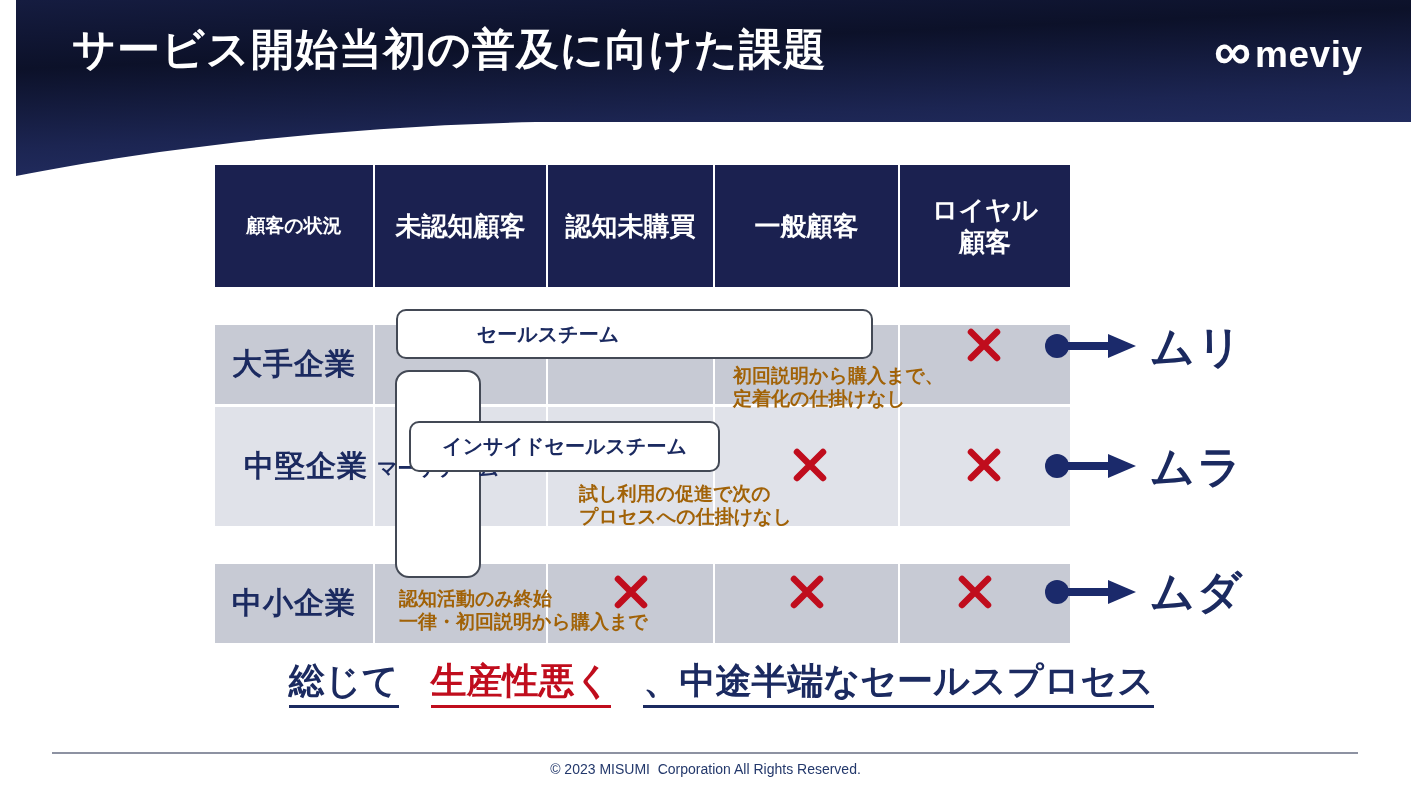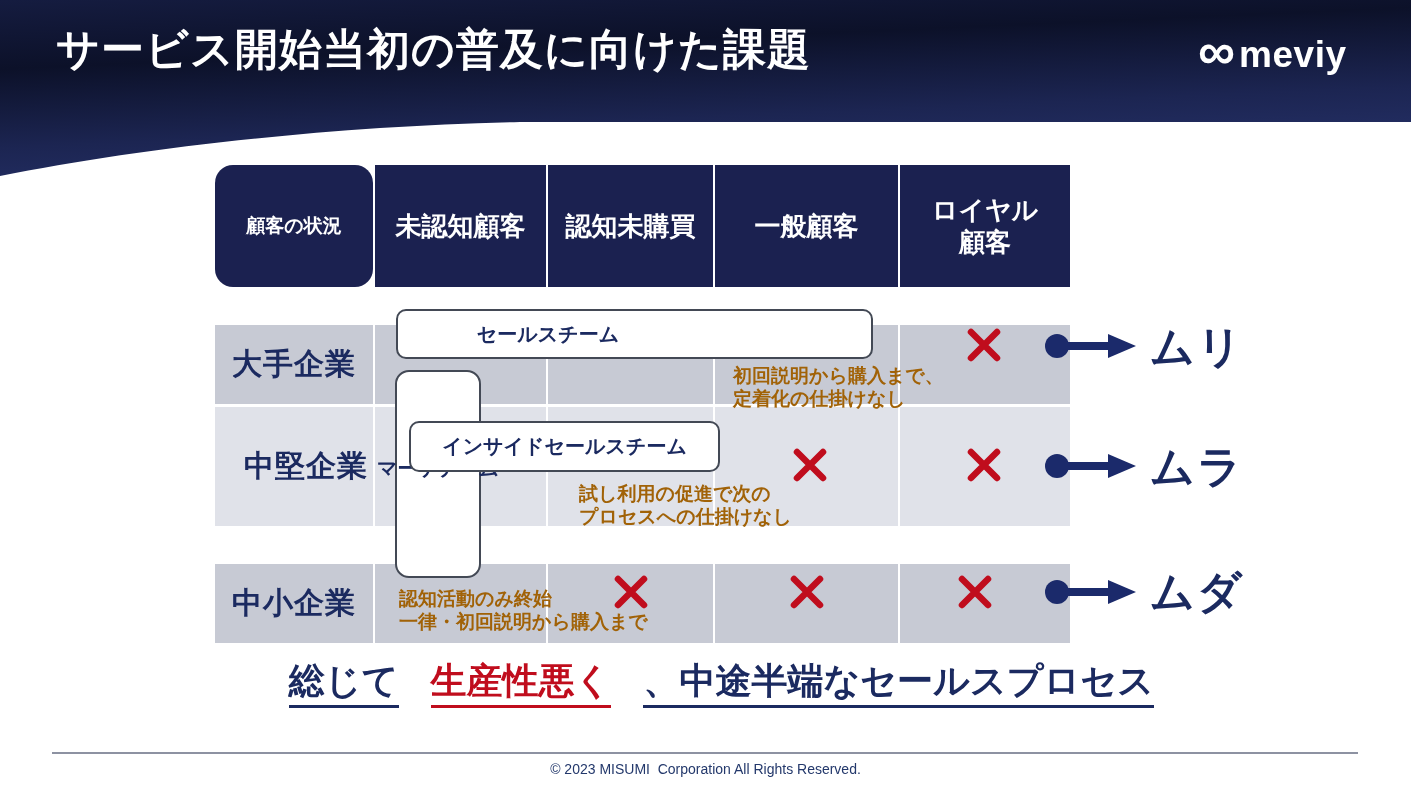--- a/index.html
+++ b/index.html
@@ -1,40 +1,40 @@
 <!DOCTYPE html>
 <html><head>
 <meta charset="utf-8">
 <style>
   html,body{margin:0;padding:0;background:#fff;}
   .slide{
     position:relative;width:1411px;height:794px;background:#fff;overflow:hidden;
     font-family:"Liberation Sans","DejaVu Sans",sans-serif;
   }
   
-  .banner{position:absolute;left:0;top:0;width:1338px;height:185px;pointer-events:none;}
+  .banner{position:absolute;left:16px;top:0;width:1338px;height:185px;pointer-events:none;}
   .banner svg{position:absolute;left:0;top:0;}
   .slide-title{
     position:absolute;left:56px;top:21px;margin:0;
     font-size:43px;font-weight:bold;color:#ffffff;letter-spacing:1px;white-space:nowrap;
   }
   .logo{position:absolute;left:1198px;top:30px;height:50px;display:flex;align-items:center;gap:4px;color:#fff;}
   .logo-inf{font-size:52px;font-weight:bold;line-height:46px;transform:translateY(-4px);}
   .logo-text{font-size:37px;font-weight:bold;letter-spacing:0.5px;}
   
   .matrix{
     position:absolute;left:215px;top:165px;
     display:grid;
     grid-template-columns:158px 171px 165px 183px 170px;
     grid-template-rows:122px 114px 119px 114px;
     column-gap:2px;row-gap:3px;
   }
   .cell{display:flex;align-items:center;justify-content:center;text-align:center;}
   .cell.hdr{background:#1b2150;color:#fff;font-weight:bold;font-size:26px;line-height:1.25;}
-  .cell.hdr.corner{font-size:19px;border-radius:18px;}
+  .cell.hdr.corner{font-size:19px;}
   .cell.hdr .wrap{display:inline-block;max-width:112px;}
   .cell.rowA{background:#c7cad4;margin-top:35px;}
   .cell.rowB{background:#e0e2e9;padding-left:24px;}
   .row-label{color:#1b2a60;font-weight:bold;font-size:30px;letter-spacing:1px;}
   
   .obox{position:absolute;background:#fff;border:2.5px solid #434955;box-sizing:border-box;}
   .box-sales{left:396px;top:309px;width:477px;height:50px;border-radius:10px;}
   .box-sales .lbl{position:absolute;left:0;top:0;width:300px;height:100%;display:flex;align-items:center;justify-content:center;}
   .box-marketing{left:395px;top:370px;width:86px;height:208px;border-radius:14px;
     display:flex;justify-content:center;align-items:center;padding-bottom:12px;}

